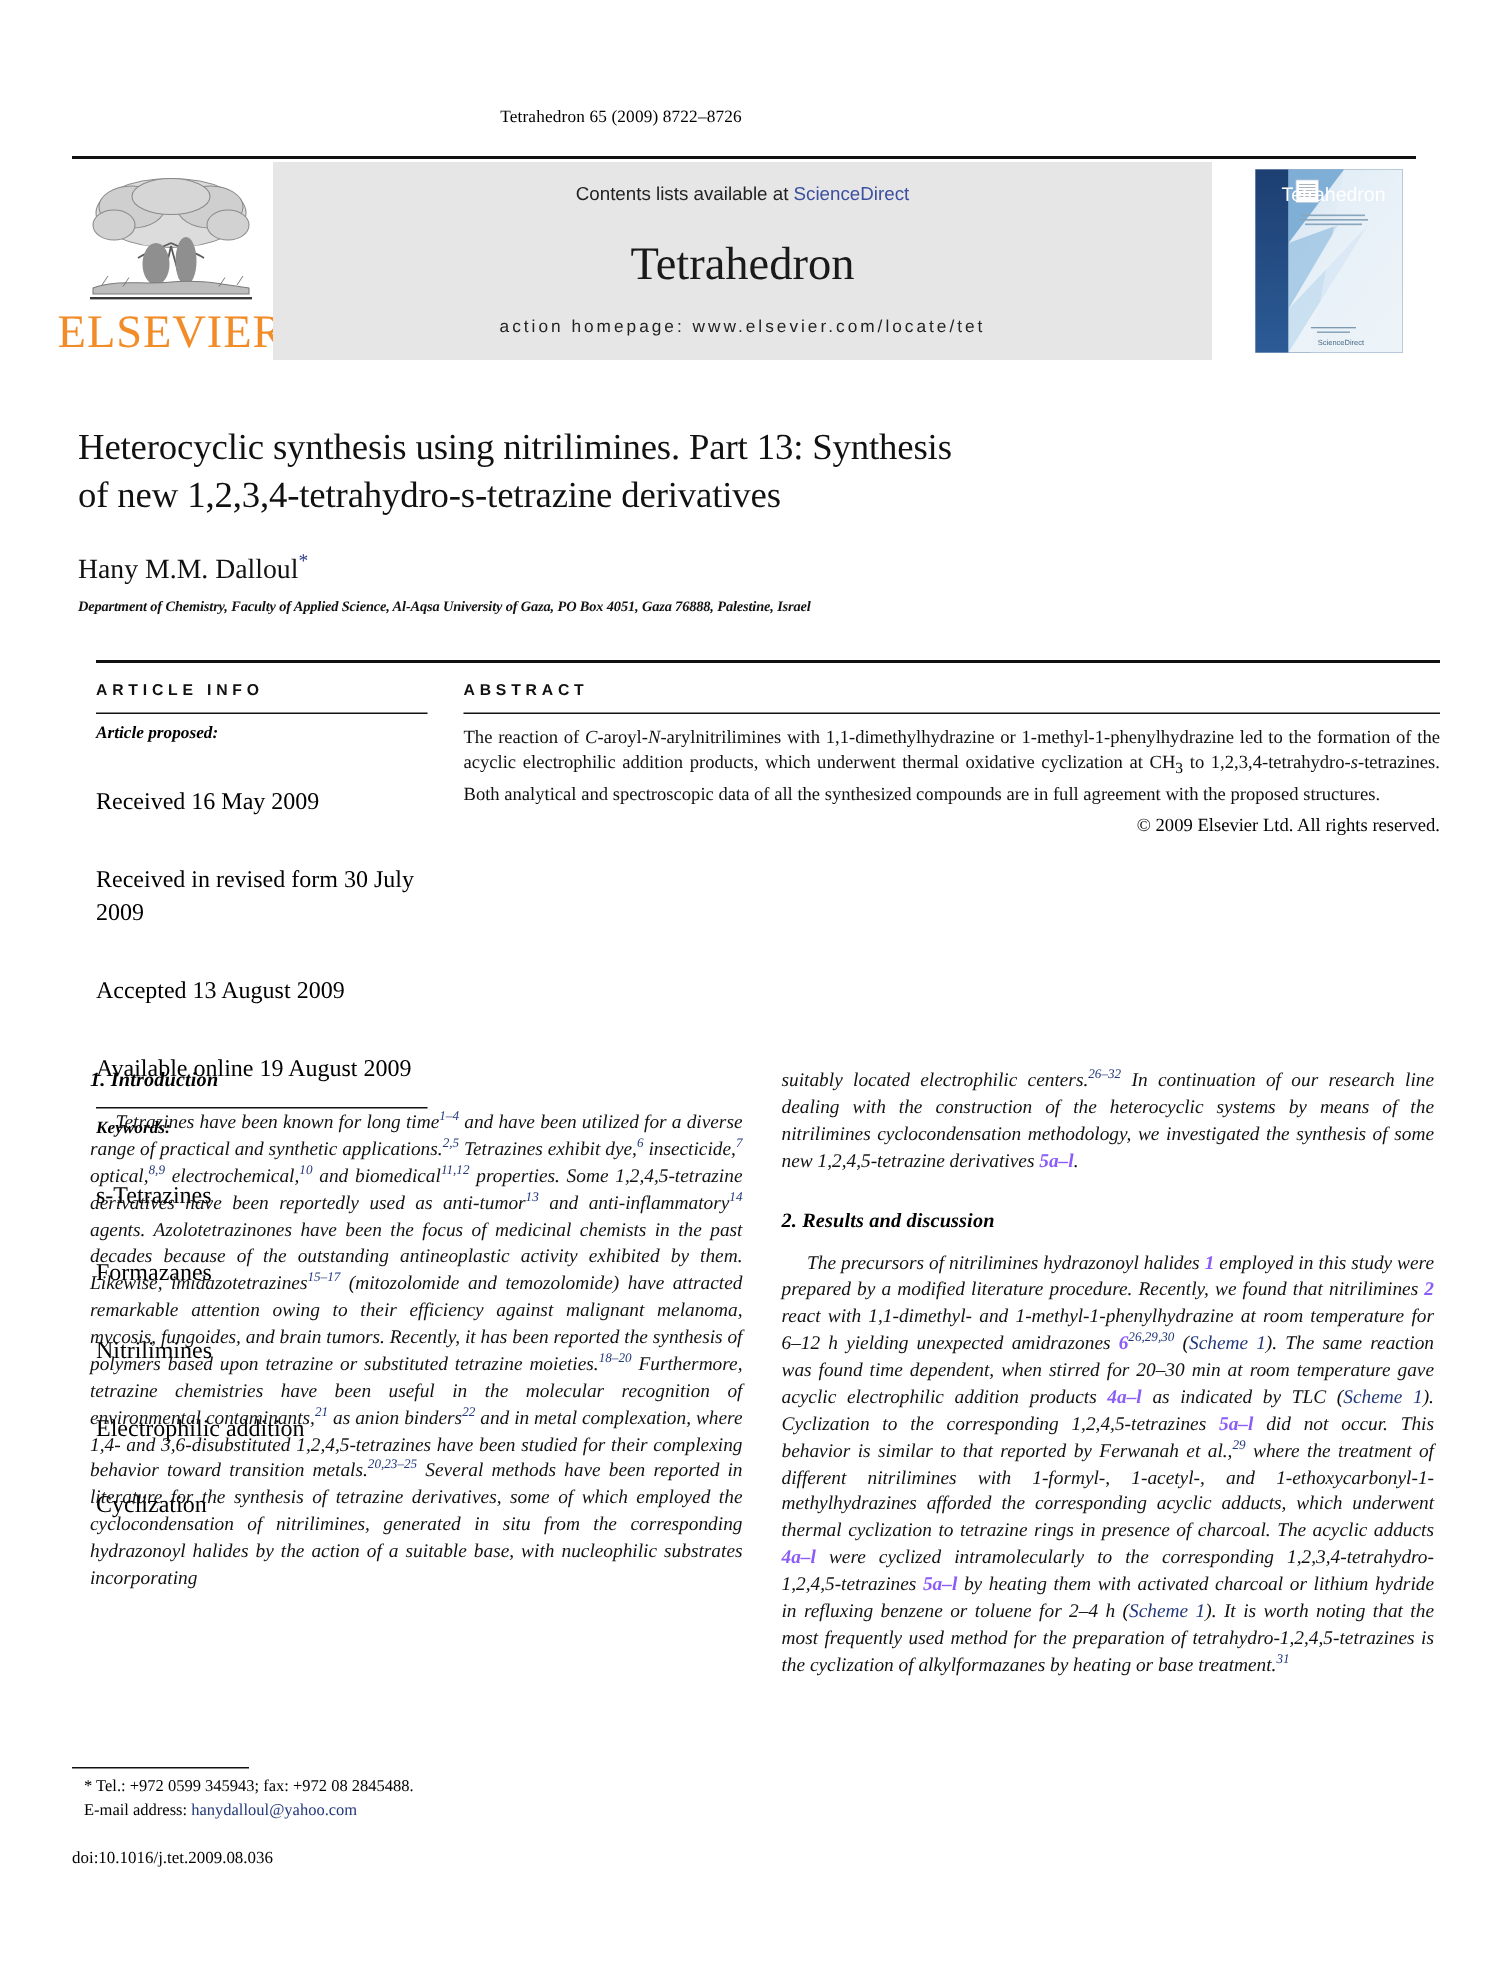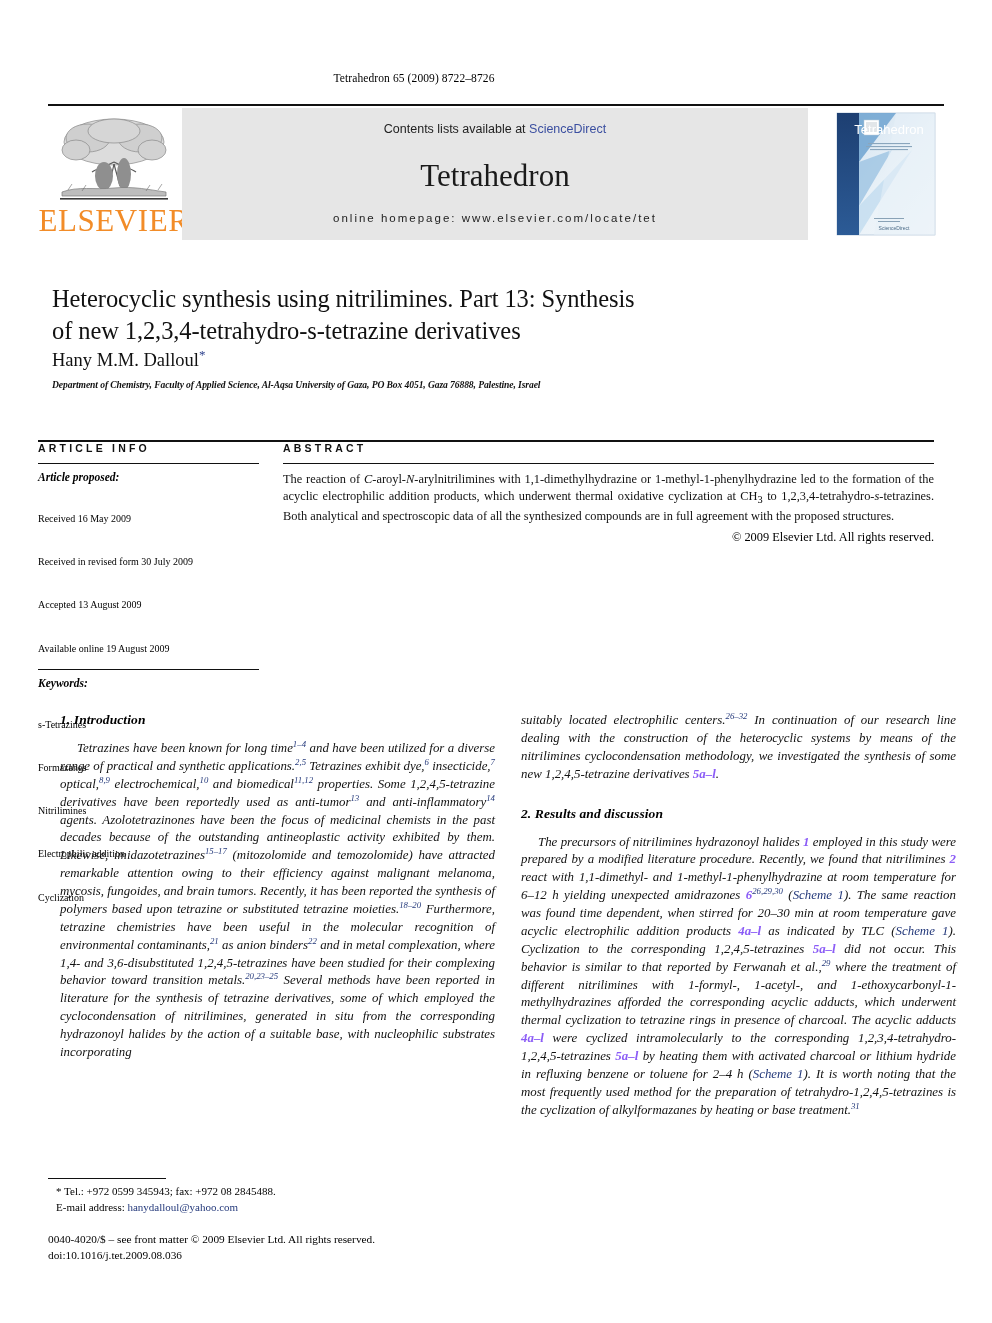--- a/index.html
+++ b/index.html
@@ -130,20 +130,21 @@
   .art-title {
     font-family: "Liberation Serif", serif;
     font-size: 24.5px;
     line-height: 1.30;
     font-weight: normal;
     margin: 0;
     color: #111;
     letter-spacing: -0.1px;
   }
   .authors {
+    margin-top: 19px;
     font-size: 18.5px;
     font-family: "Liberation Serif", serif;
     color: #111;
   }
   .authors .star {
     color: #2b3f8c;
     font-size: 13px;
     vertical-align: super;
   }
   .affil {
@@ -151,24 +152,25 @@
     font-size: 9.6px;
     font-style: italic;
     font-weight: bold;
     letter-spacing: -0.1px;
     color: #111;
   }
 
   
   .info-abstract {
     position: absolute;
-    left: 38px;
+    left: 64px;
     top: 440px;
     width: 896px;
     border-top: 2.2px solid #111;
+    padding-top: 12px;
     display: flex;
   }
   .col-info {
     width: 245px;
     flex: 0 0 245px;
     padding-right: 24px;
     box-sizing: border-box;
   }
   .col-abs {
     flex: 1 1 auto;
@@ -185,21 +187,21 @@
     border-top: 1.6px solid #111;
     margin-bottom: 7px;
   }
   .info-label {
     font-style: italic;
     font-weight: bold;
     font-size: 11.5px;
     margin-bottom: 1px;
   }
   .info-line {
-    font-size: 10px;
+    font-size: 16px;
     line-height: 1.42;
     margin-top: 29px;
   }
   .kw-block { margin-top: 13px; }
   .abs-text {
     font-size: 12.4px;
     line-height: 1.38;
     text-align: justify;
     color: #111;
   }
@@ -326,21 +328,21 @@
           </svg>
         </span>
         <div class="elsevier-word">ELSEVIER</div>
       </div>
 
       <div class="center-band">
         <div class="contents-line">
           <span>Contents lists available at </span><span class="sd">ScienceDirect</span>
         </div>
         <div class="journal-name">Tetrahedron</div>
-        <div class="homepage-line">online homepage: www.elsevier.com/locate/tet</div>
+        <div class="homepage-line">action homepage: www.elsevier.com/locate/tet</div>
       </div>
 
       <div class="cover-block">
         <svg class="cover-img" viewBox="0 0 104 128" aria-hidden="true">
           <defs>
             <linearGradient id="gcover" x1="0" y1="0" x2="1" y2="1">
               <stop offset="0%" stop-color="#cfe0ef"></stop>
               <stop offset="55%" stop-color="#eaf2f8"></stop>
               <stop offset="100%" stop-color="#f4f8fb"></stop>
             </linearGradient>
@@ -446,17 +448,16 @@
       <span>*</span>
       <span>Tel.: +972 0599 345943; fax: +972 08 2845488.</span>
     </div>
     <div class="fn-line">
       <span class="em-label">E-mail address:</span>
       <span class="mail">hanydalloul@yahoo.com</span>
     </div>
   </div>
 
   <div class="footer">
-    <div>0040-4020/$ – see front matter © 2009 Elsevier Ltd. All rights reserved.</div>
     <div>doi:10.1016/j.tet.2009.08.036</div>
   </div>
 
 </div>
 
 </body></html>

